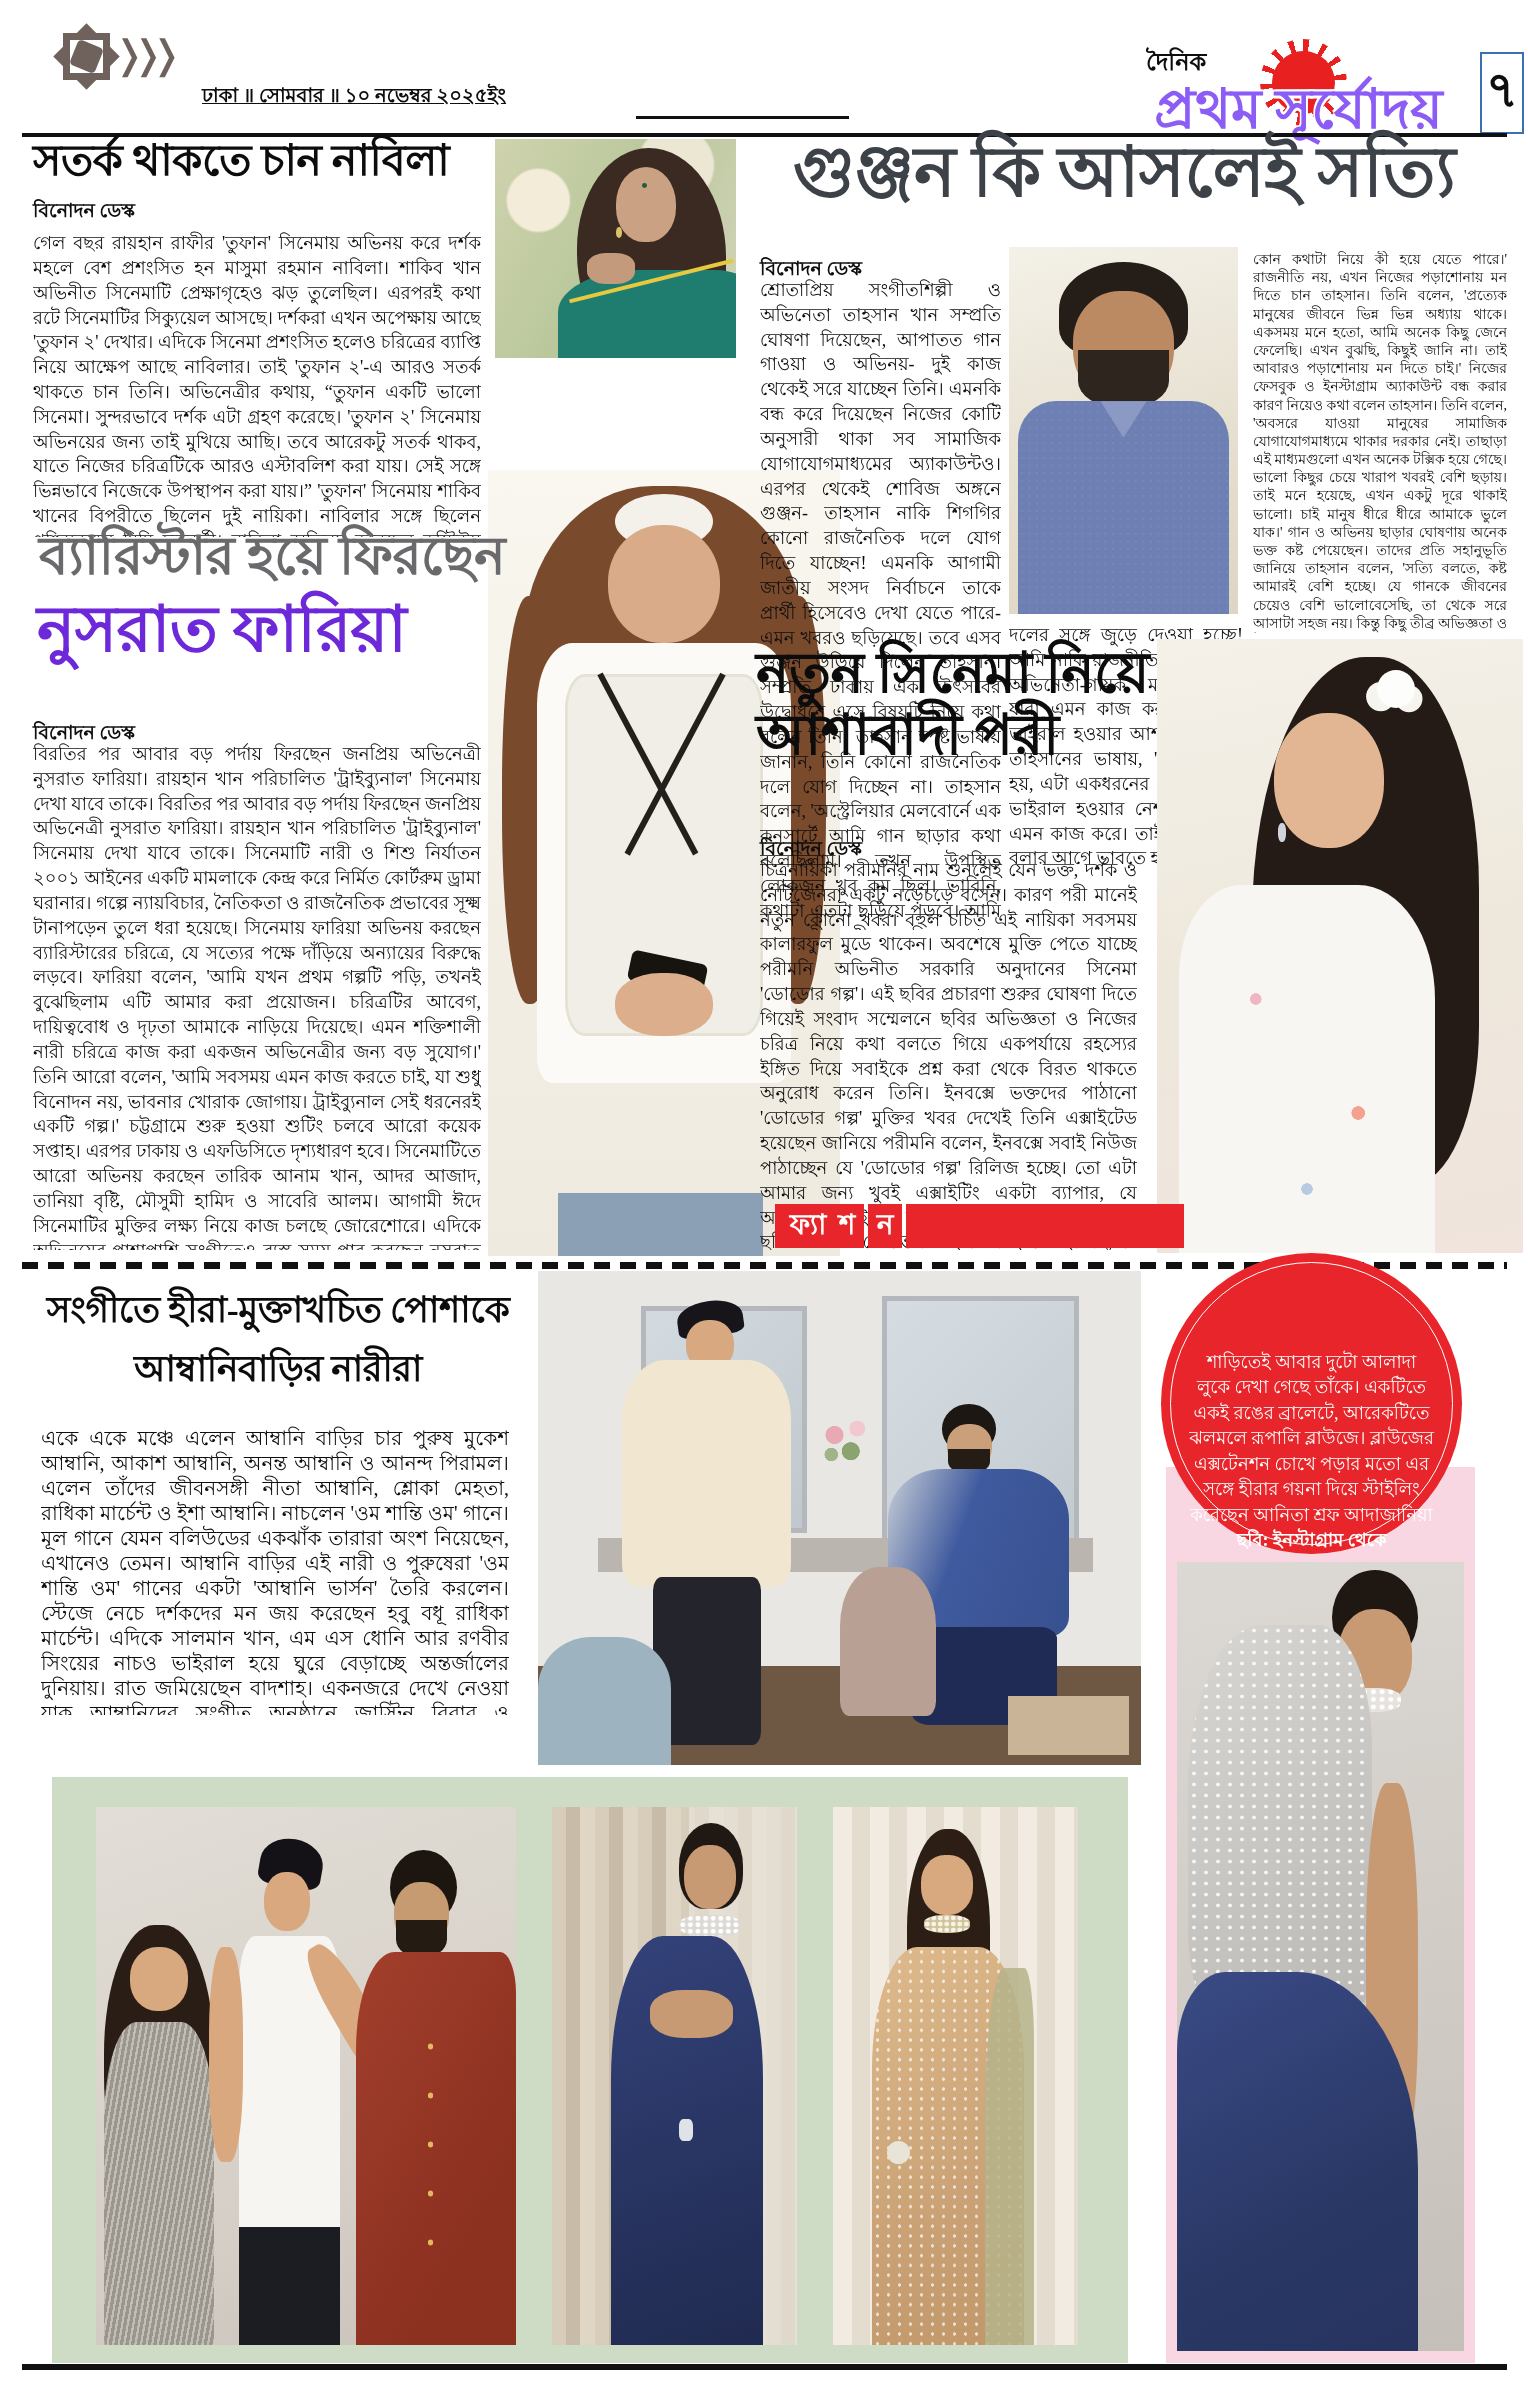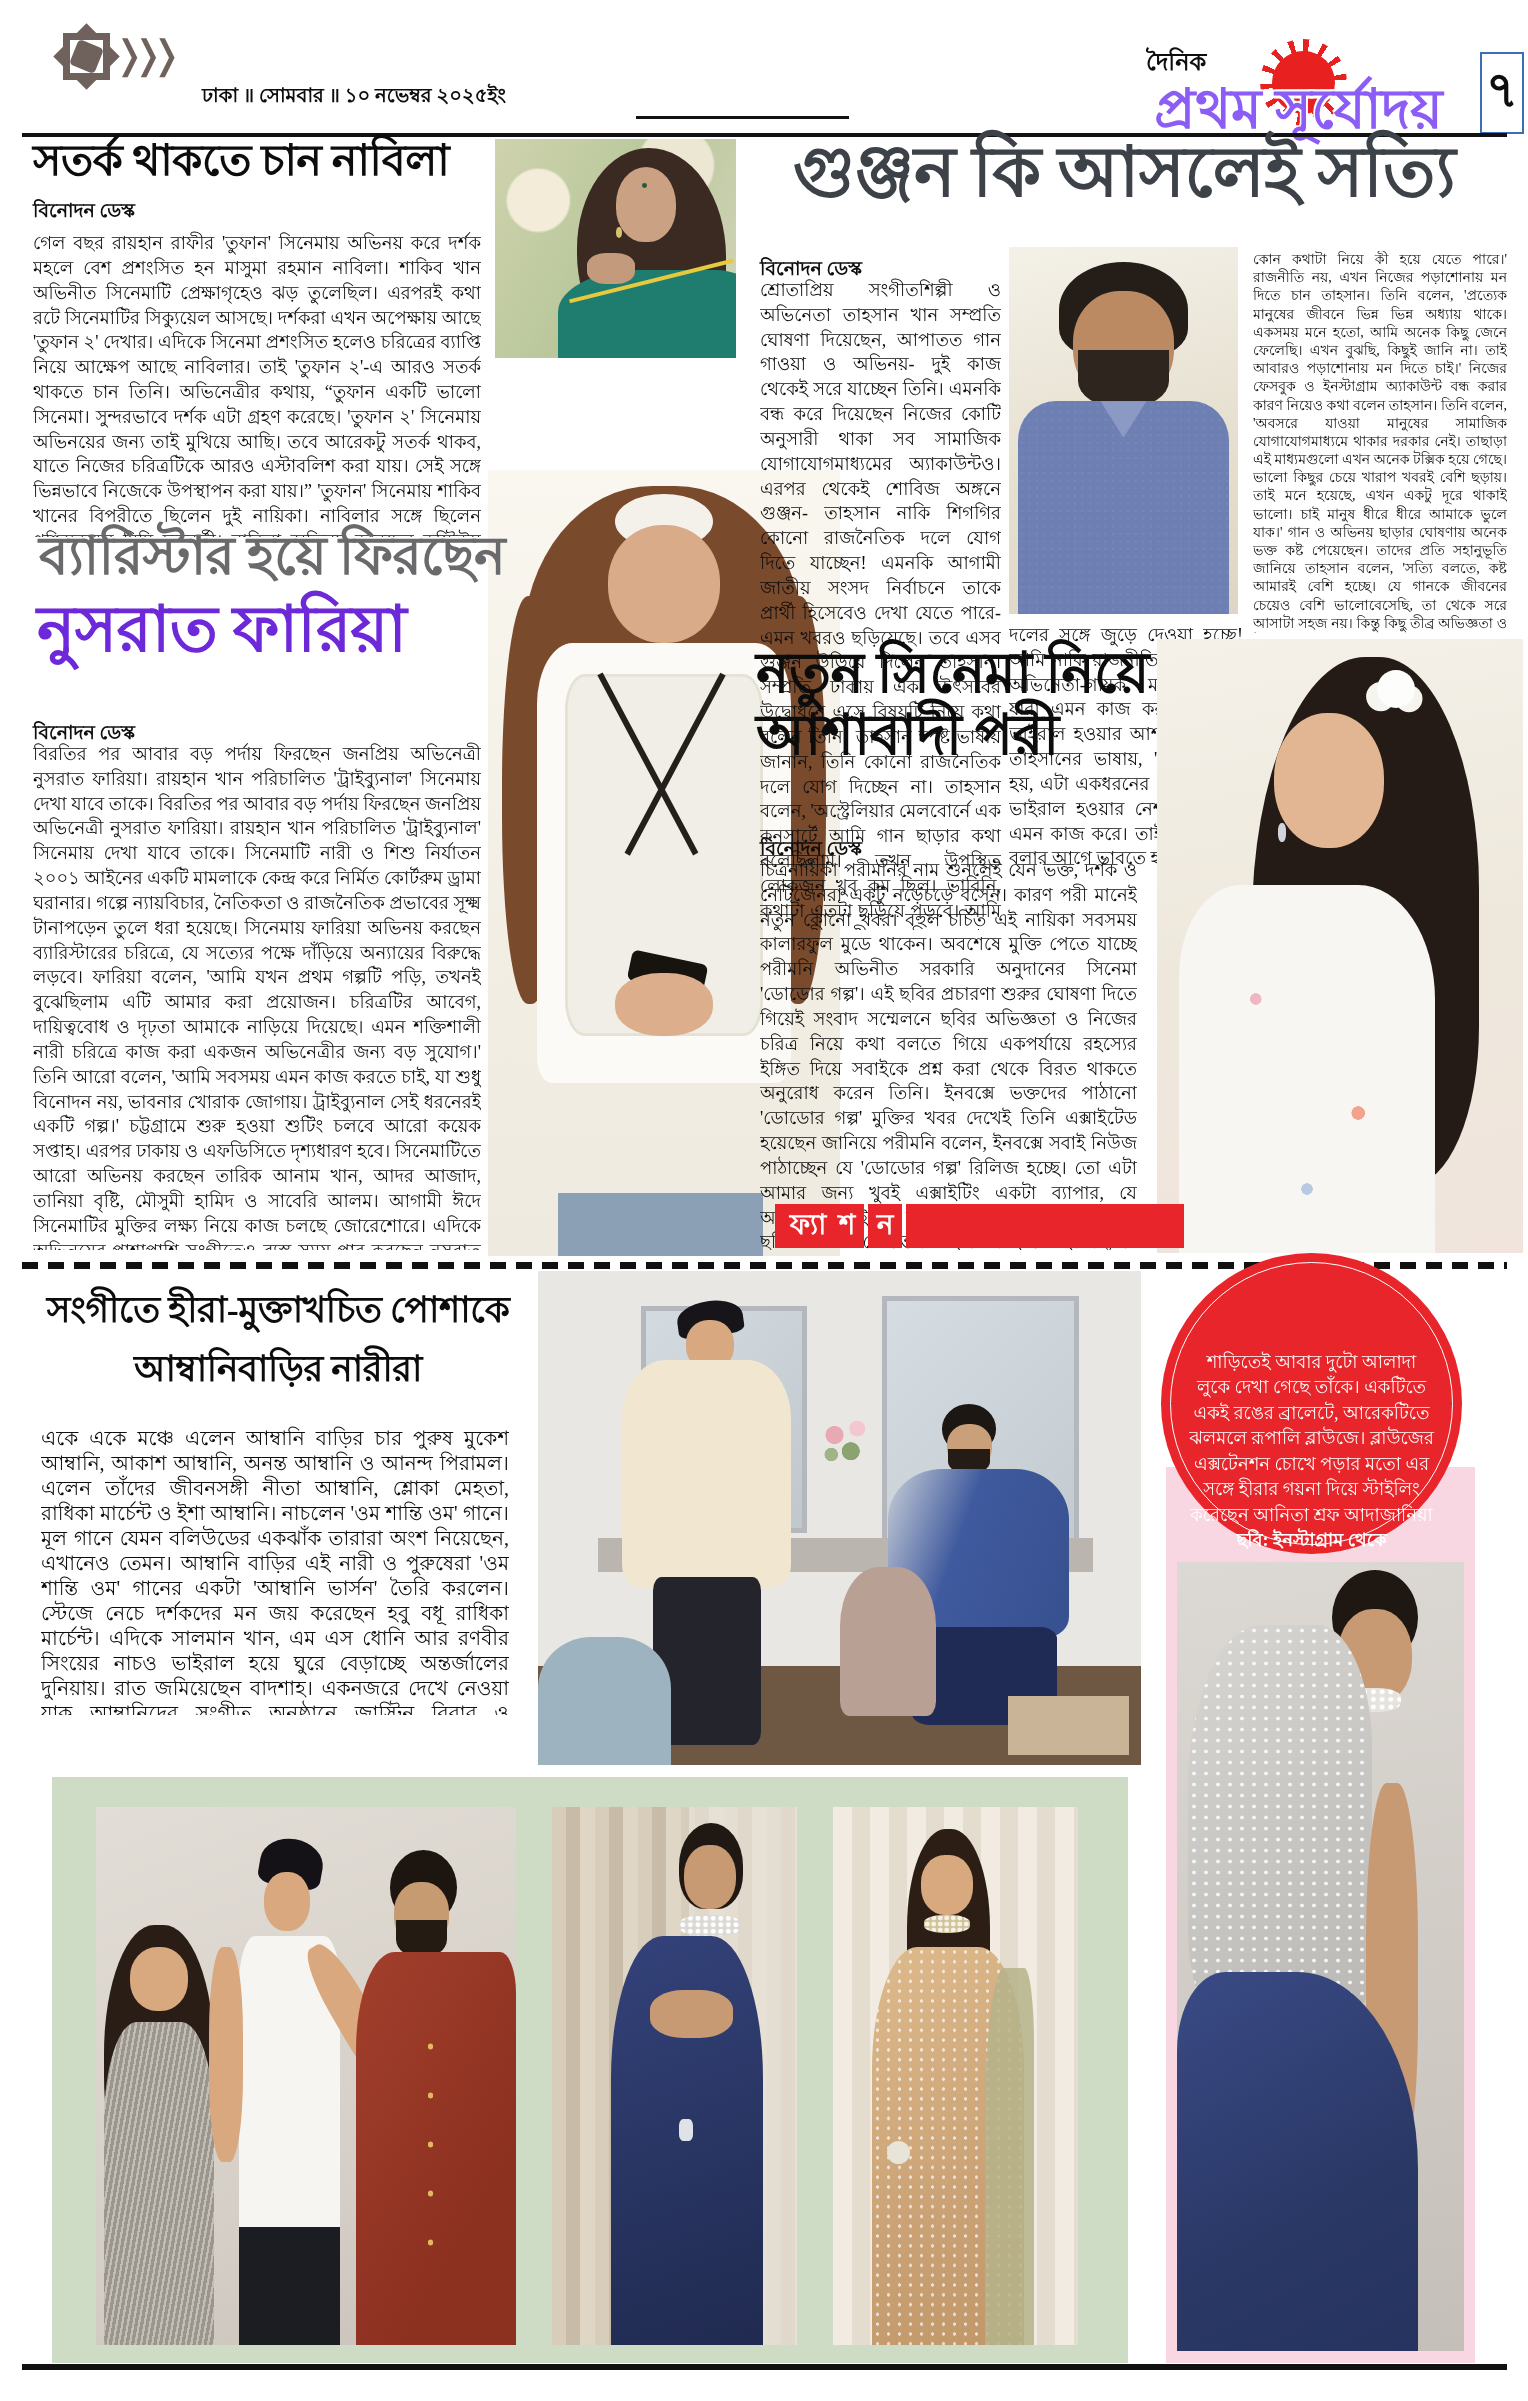--- a/index.html
+++ b/index.html
@@ -31,21 +31,21 @@
 <div id="page">
 
   <div class="abs" style="left:52px;top:22px;width:120px;height:87px;">
     <div class="el" style="left:11px;top:11px;width:47px;height:47px;background:#6f625d;transform:rotate(45deg);"></div>
     <div class="el" style="left:11px;top:11px;width:47px;height:47px;background:#6f625d;"></div>
     <div class="el" style="left:18px;top:18px;width:33px;height:33px;background:#ffffff;"></div>
     <div class="el" style="left:21px;top:21px;width:27px;height:27px;background:#6f625d;transform:rotate(22deg);border-radius:4.4px;"></div>
     <div class="el" style="left:61px;top:9.8px;font-size:39px;font-weight:bold;color:#6f625d;letter-spacing:-14px;font-family:'DejaVu Sans',sans-serif;">❭❭❭</div>
   </div>
 
-  <div class="abs" style="left:202px;top:81px;font-size:19.6px;font-weight:bold;">ঢাকা ॥ সোমবার ॥ ১০ নভেম্বর ২০২৫ইং</div>
+  <div class="abs" style="left:202px;top:81px;font-size:19.6px;font-weight:bold;text-decoration:underline;">ঢাকা ॥ সোমবার ॥ ১০ নভেম্বর ২০২৫ইং</div>
 
   <div class="abs rule" style="left:636px;top:116px;width:213px;height:3.3px;"></div>
 
   <div class="abs" style="left:1124px;top:33px;width:349px;height:98px;">
     <div class="el" style="left:136px;top:5.5px;width:87px;height:87px;border-radius:50%;
          background:repeating-conic-gradient(#e82020 0 8deg,transparent 8deg 26deg);"></div>
     <div class="el" style="left:148px;top:17.5px;width:63px;height:63px;border-radius:50%;background:#e82020;"></div>
     <div class="el" style="left:22px;top:9.8px;font-size:24px;font-weight:bold;">দৈনিক</div>
     <div class="el masthead-big" style="left:0px;top:34px;width:349px;text-align:center;">প্রথম সূর্যোদয়</div>
   </div>

